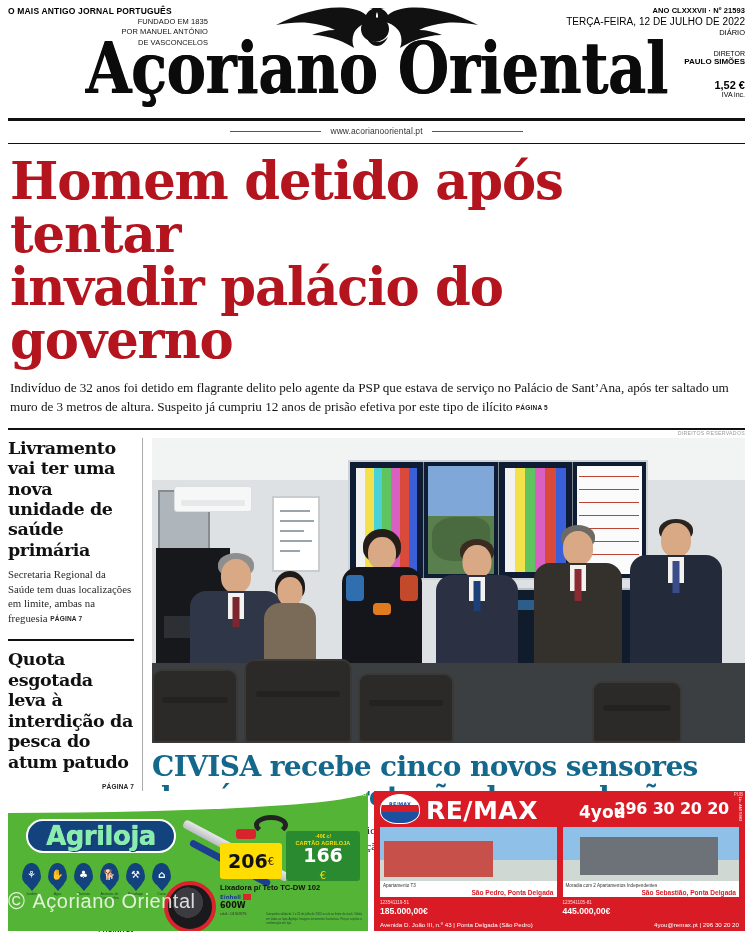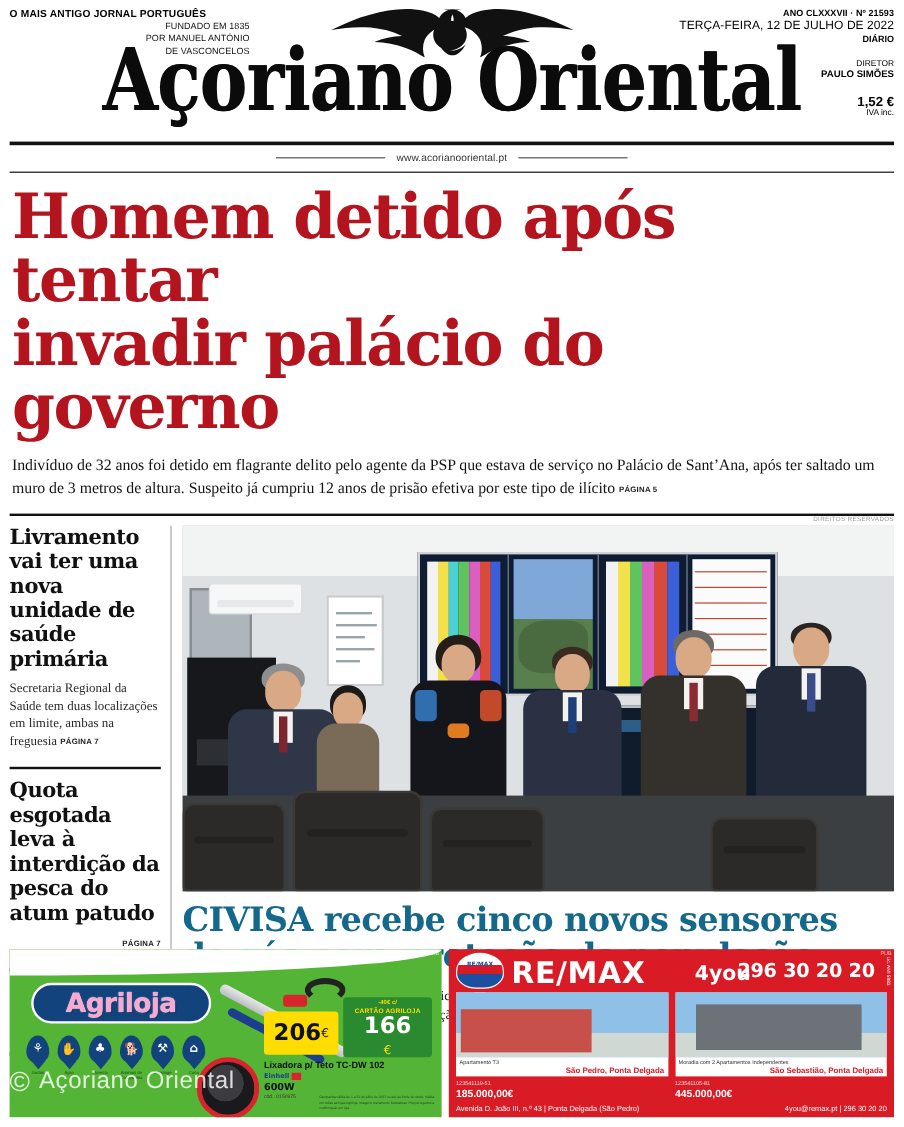--- a/index.html
+++ b/index.html
@@ -15,21 +15,21 @@
   .masthead { position: relative; height: 118px; padding: 6px 8px 0 8px; }
 
   .mh-left { position: absolute; left: 8px; top: 6px; width: 200px; font-family: "Liberation Sans", sans-serif; }
   .mh-left .l1 { font-size: 8.5px; font-weight: bold; letter-spacing: .02em; color: #000; line-height: 1.25; }
   .mh-left .l2 { font-size: 7.5px; color: #111; line-height: 1.42; letter-spacing: .01em; text-align: right; }
 
   .mh-right { position: absolute; right: 8px; top: 6px; width: 180px; text-align: right;
               font-family: "Liberation Sans", sans-serif; color: #000; }
   .mh-right .ano { font-size: 7.5px; font-weight: bold; letter-spacing: .01em; }
   .mh-right .data { font-size: 10px; letter-spacing: .005em; margin-top: 1px; }
-  .mh-right .diario { font-size: 7.5px; font-weight: bold; margin-top: 1px; text-align: right; }
+  .mh-right .diario { font-size: 7.5px; font-weight: normal; margin-top: 1px; text-align: right; }
   .mh-right .dirlbl { font-size: 7px; margin-top: 13px; }
   .mh-right .dirname { font-size: 8px; font-weight: bold; margin-top: 0px; }
   .mh-right .preco { font-size: 11px; font-weight: bold; margin-top: 13px; }
   .mh-right .iva { font-size: 7px; margin-top: 0px; }
 
   
   .eagle { position: absolute; left: 50%; top: 2px; transform: translateX(-50%); width: 270px; height: 46px; }
   .title-wrap { position: absolute; left: 0; right: 0; top: 34px; text-align: center; }
   .title { font-family: "DejaVu Serif", serif; font-weight: bold; font-size: 61px;
            letter-spacing: -0.5px; line-height: .95; color: #0b0b0b;
@@ -136,22 +136,22 @@
   .ad-remax { flex: 1; background: #d91b25; }
   .adlbl { position: absolute; top: 1px; right: 2px; font-family: "Liberation Sans", sans-serif;
            font-size: 4.5px; color: rgba(255,255,255,.75); }
 
   
   .agri-wave { position: absolute; left: 0; right: 0; top: 0; height: 22px; background: #fff;
                border-radius: 0 0 100% 0; }
   .agri-logo { position: absolute; left: 18px; top: 28px; width: 150px; height: 34px;
                background: #12437c; border-radius: 17px; display: flex; align-items: center;
                justify-content: center; border: 2px solid #fff; }
-  .agri-logo span { font-family: "DejaVu Sans", sans-serif; font-weight: bold; font-size: 22px;
-                    color: #f9a8d4; letter-spacing: -0.5px;
+  .agri-logo span { font-family: "DejaVu Sans", sans-serif; font-weight: bold; font-size: 26px;
+                    color: #86efac; letter-spacing: -0.5px;
                     text-shadow: 0 0 1px #fff, 1px 1px 0 #0a2d55; }
   .agri-icons { position: absolute; left: 14px; top: 72px; display: flex; gap: 7px; }
   .agri-icons .pin { width: 19px; height: 23px; background: #12437c; border-radius: 50% 50% 50% 50%/60% 60% 40% 40%;
                      position: relative; }
   .agri-icons .pin:after { content:''; position:absolute; left:50%; bottom:-5px; transform:translateX(-50%);
                            border-left:6px solid transparent; border-right:6px solid transparent; border-top:7px solid #12437c;}
   .agri-icons .pin b { position: absolute; left: 50%; top: 50%; transform: translate(-50%,-55%);
                        color: #fff; font-size: 10px; font-family: "DejaVu Sans", sans-serif; }
   .agri-iclbl { position: absolute; left: 14px; top: 101px; display: flex; gap: 7px;
                 font-family: "Liberation Sans", sans-serif; font-size: 3.6px; color: #1b4a1b; }

